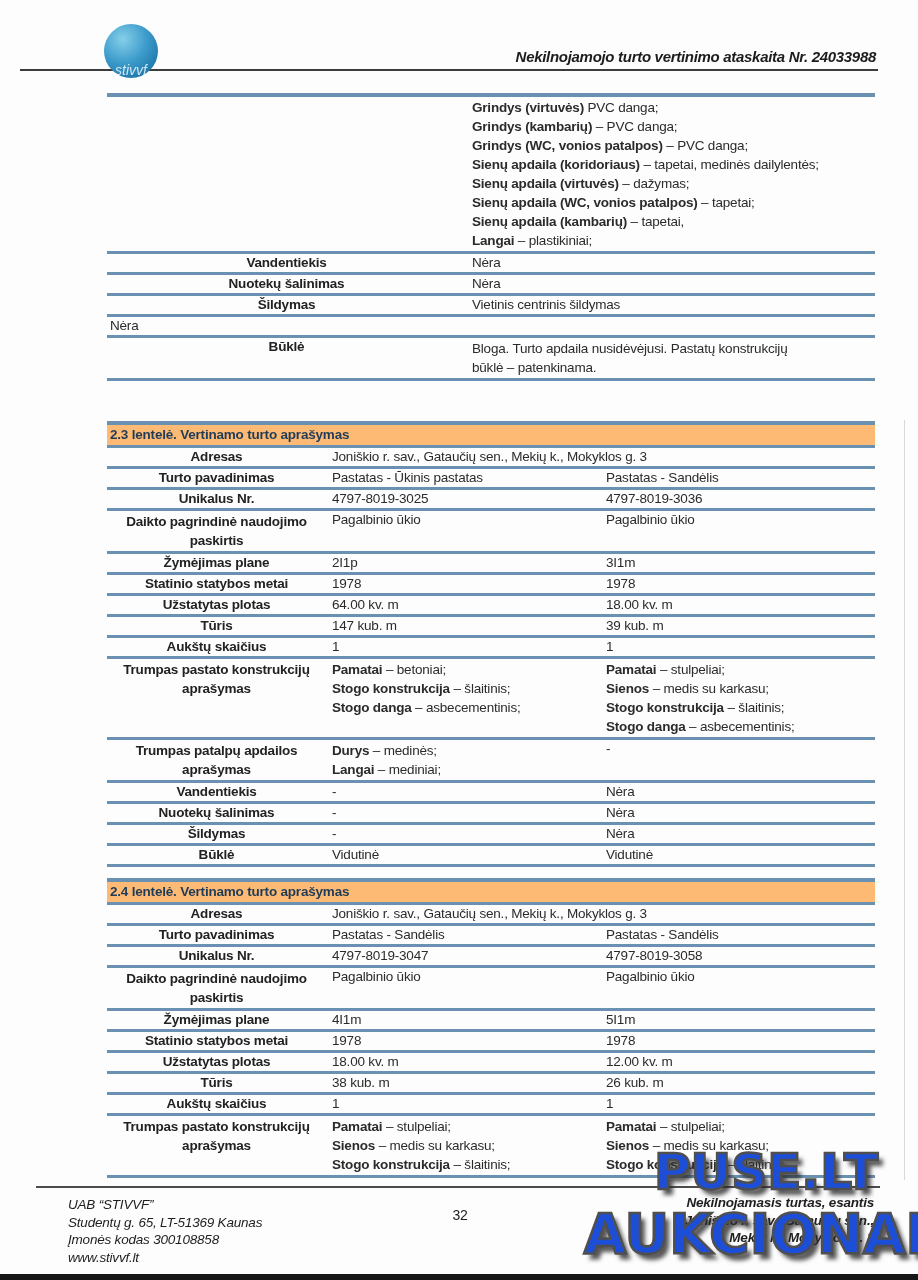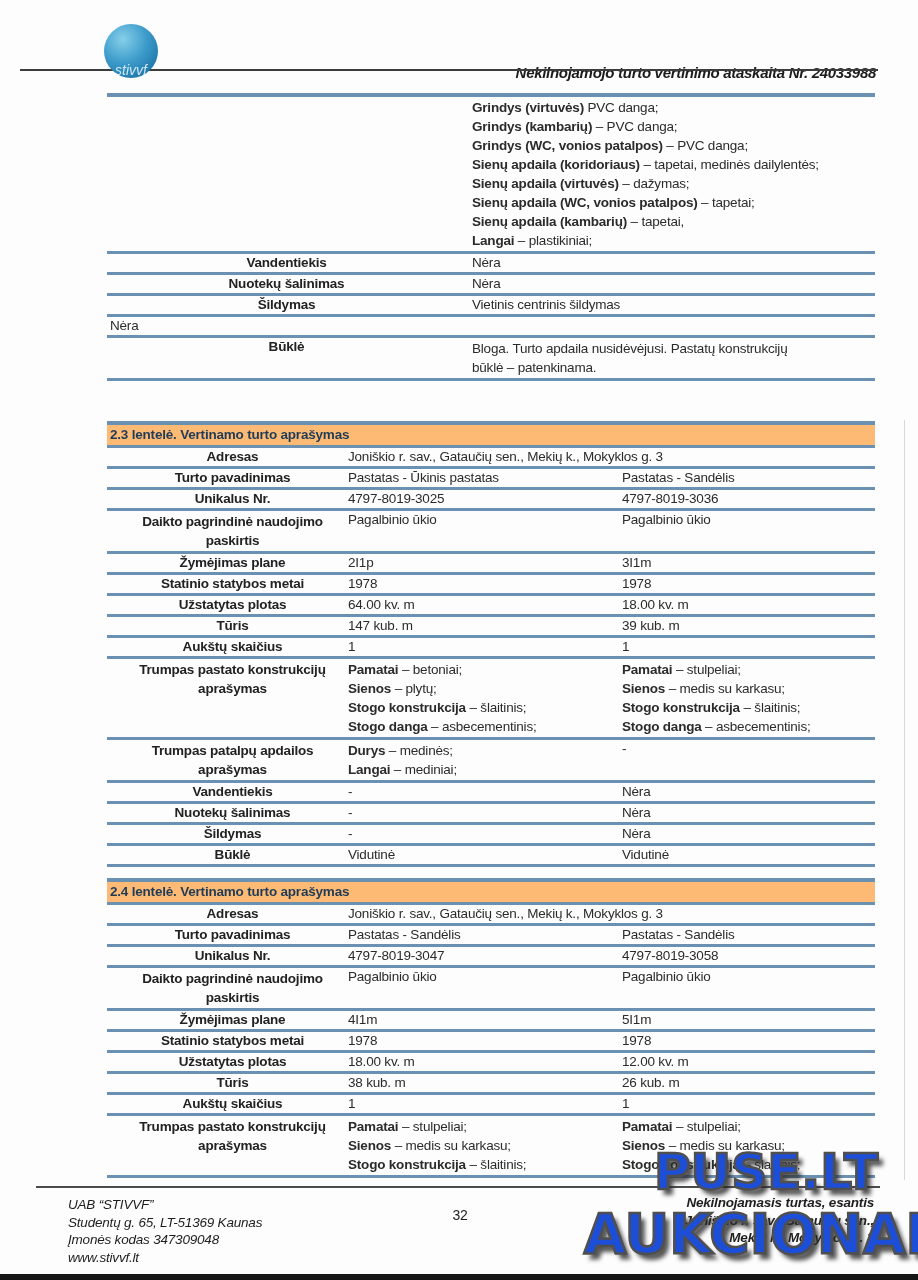--- a/index.html
+++ b/index.html
@@ -9,41 +9,41 @@
     letter-spacing:-0.2px;
   }
   
   .logo{
     position:absolute;left:104px;top:24px;width:54px;height:54px;border-radius:50%;
     background:radial-gradient(circle at 35% 28%, #86cfe9 0%, #3d9ccb 45%, #1f78aa 80%, #16638f 100%);
     display:flex;align-items:flex-end;justify-content:center;z-index:3;
   }
   .logo span{color:rgba(235,248,255,0.85);font-size:14px;font-style:italic;letter-spacing:0;}
   .header-title{
-    position:absolute;right:42px;top:64px;font-size:15px;font-style:italic;font-weight:bold;
+    position:absolute;right:42px;top:48px;font-size:15px;font-style:italic;font-weight:bold;
     color:#1c1c1c;letter-spacing:-0.3px;text-align:right;
   }
   .header-rule{position:absolute;left:20px;top:69px;width:858px;height:2px;background:#3c3c3c;z-index:2;}
   
   .doc-table{position:absolute;left:107px;width:768px;border-top:4px solid #6b91b2;font-size:13.5px;}
   .t1{top:93px;}
   .t2{top:421px;}
   .t3{top:878px;}
   .caption{
     background:#fdba74;font-weight:bold;color:#1f3b57;line-height:16px;
     padding:2px 4px 2px 3px;border-bottom:3px solid #6b91b2;
   }
   .trow{display:flex;border-bottom:3px solid #6b91b2;}
   .cell{padding:1px 6px 1px 3px;line-height:16px;}
   .cell .line{white-space:nowrap;}
   .label{font-weight:bold;color:#222;flex-shrink:0;}
   .label{line-height:16px;text-align:center;}
   .t1 .label{width:353px;}
   .t1 .c0{flex:1;}
-  .t2 .label,.t3 .label{width:213px;margin-left:16px;}
+  .t2 .label,.t3 .label{width:213px;}
   .t2 .c0,.t3 .c0{width:265px;flex-shrink:0;}
   .t2 .c1,.t3 .c1{flex:1;}
   .t2 .cspan,.t3 .cspan{flex:1;}
   .ml{line-height:19px;}
   .ml .line{line-height:19px;}
   .b{font-weight:bold;margin-top:20px;}
   
   .footer-rule{position:absolute;left:36px;top:1186px;width:844px;height:2px;background:#4c4c4c;}
   .footer-left{
     position:absolute;left:68px;top:1196px;font-size:13.5px;font-style:italic;
@@ -201,21 +201,20 @@
           <div class="line">1</div>
         </div>
         <div class="cell val c1">
           <div class="line">1</div>
         </div>
       </div>
       <div class="trow">
         <div class="cell label ml">Trumpas pastato konstrukcijų aprašymas</div>
         <div class="cell val c0 ml">
           <div class="line"><span class="b">Pamatai</span> – betoniai;</div>
-          <div class="line"><span class="b">Sienos</span> – plytų;</div>
           <div class="line"><span class="b">Stogo konstrukcija</span> – šlaitinis;</div>
           <div class="line"><span class="b">Stogo danga</span> – asbecementinis;</div>
         </div>
         <div class="cell val c1 ml">
           <div class="line"><span class="b">Pamatai</span> – stulpeliai;</div>
           <div class="line"><span class="b">Sienos</span> – medis su karkasu;</div>
           <div class="line"><span class="b">Stogo konstrukcija</span> – šlaitinis;</div>
           <div class="line"><span class="b">Stogo danga</span> – asbecementinis;</div>
         </div>
       </div>
@@ -360,21 +359,21 @@
         </div>
       </div>
     </div>
 
   <div class="scan-edge"></div>
 
   <div class="footer-rule"></div>
   <div class="footer-left">
     <div>UAB “STIVVF”</div>
     <div>Studentų g. 65, LT-51369 Kaunas</div>
-    <div>Įmonės kodas 347309048</div>
+    <div>Įmonės kodas 300108858</div>
     <div>www.stivvf.lt</div>
   </div>
   <div class="footer-page">32</div>
   <div class="footer-right">
     <div>Nekilnojamasis turtas, esantis</div>
     <div>Joniškio r. sav., Gataučių sen.,</div>
     <div>Mekių k., Mokyklos g. 3</div>
   </div>
 
   <div class="wm wm1">PUSE.LT</div>

